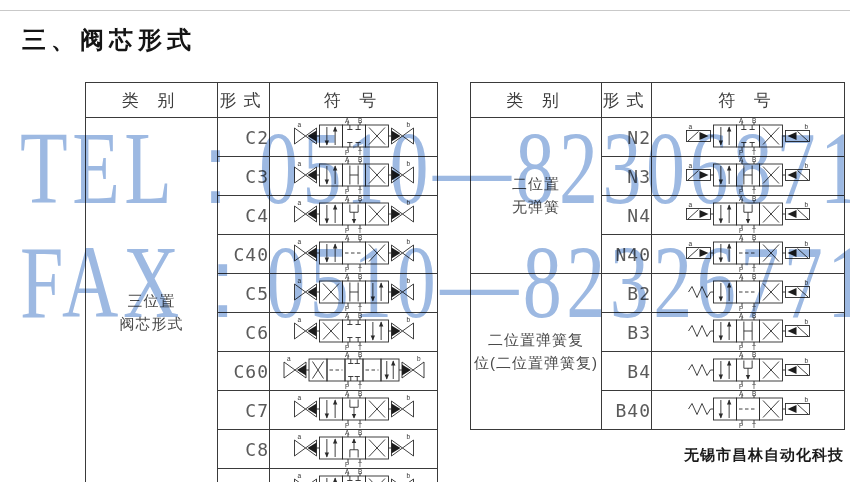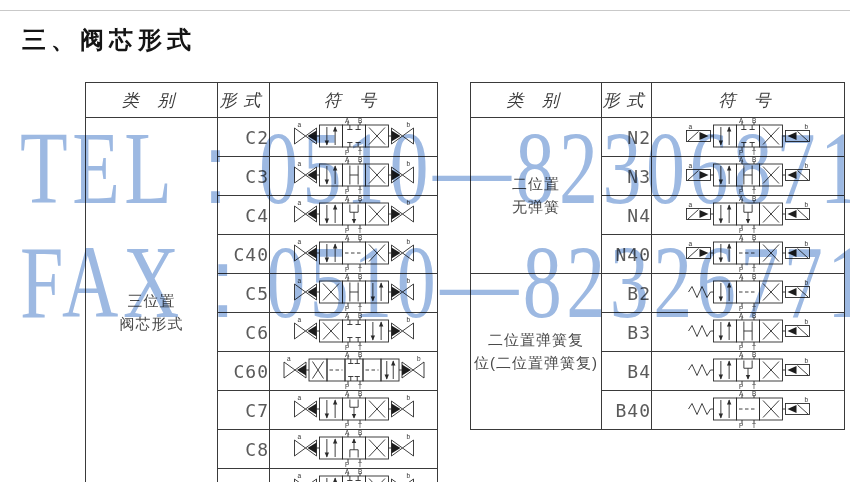--- a/index.html
+++ b/index.html
@@ -5,21 +5,21 @@
   html,body{margin:0;padding:0;background:#fff;}
   .page{position:relative;width:850px;height:482px;background:#ffffff;overflow:hidden;
         font-family:"Liberation Sans",sans-serif;}
   .topline{position:absolute;top:10px;left:0;width:850px;border-top:1px solid #c9c9c9;}
   .title{position:absolute;left:22px;top:24px;margin:0;font-size:24px;font-weight:bold;
          color:#141414;letter-spacing:5px;font-family:"Liberation Sans",sans-serif;}
   table.vtable{position:absolute;border-collapse:collapse;table-layout:fixed;background:#fff;}
   #table-left{left:85px;top:82px;width:352px;}
   #table-right{left:470px;top:82px;width:374px;}
   .vtable th,.vtable td{border:1px solid #3a3a3a;padding:0;overflow:hidden;}
-  .vtable th{height:34px;font-weight:normal;font-size:17px;color:#3c3c3c;letter-spacing:7px;text-align:center;font-style:italic;}
+  .vtable th{height:34px;font-weight:normal;font-size:17px;color:#3c3c3c;letter-spacing:7px;text-align:center;}
   .vtable td{height:34px;}
   td.form{font-family:"DejaVu Sans Mono",monospace;font-size:18px;color:#5a5a5a;
           text-align:right;letter-spacing:1px;}
   td.cat{font-size:15px;color:#4a4a4a;text-align:center;line-height:1.5;letter-spacing:1px;}
   td.sym{text-align:center;vertical-align:middle;}
   td.sym svg{display:block;margin:0 auto;}
   #table-left col.c-cat{width:132px} #table-left col.c-form{width:52px} #table-left col.c-sym{width:168px}
   #table-right col.c-cat{width:131px} #table-right col.c-form{width:50px} #table-right col.c-sym{width:193px}
   .wm{position:absolute;left:20px;white-space:nowrap;pointer-events:none;z-index:9;
       font-family:"Liberation Serif",serif;font-size:104px;line-height:1;
@@ -764,13 +764,14 @@
               <text x="138.5" y="11" font-size="6.5" fill="#333" font-family="Liberation Sans,sans-serif">b</text>
             </svg>
           </td>
         </tr>
       </tbody>
   </table>
 
   <div class="wm wm1">TEL：0510—82306871</div>
   <div class="wm wm2">FAX：0510—82326771</div>
 
+  <div class="footer">无锡市昌林自动化科技</div>
 </div>
 
 </body></html>

